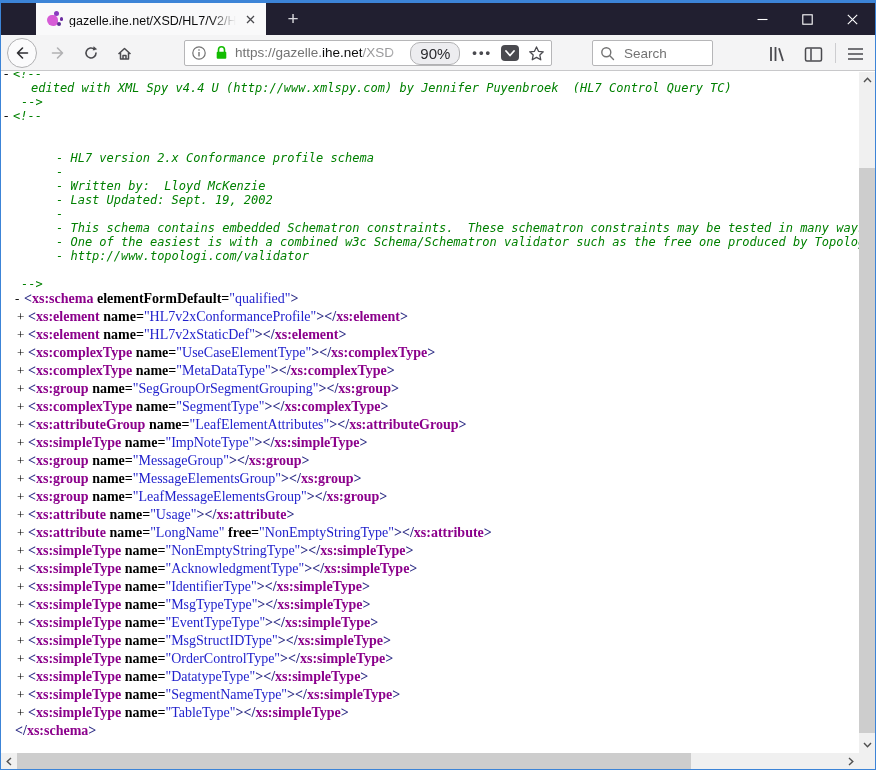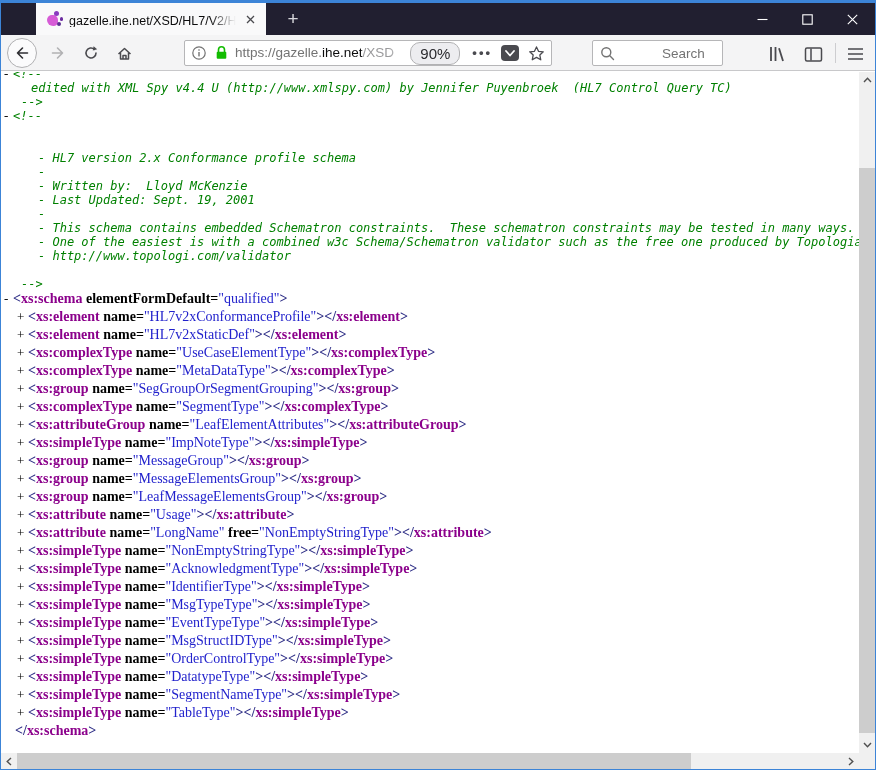--- a/index.html
+++ b/index.html
@@ -39,42 +39,42 @@
   .url-text{position:relative;flex:1;overflow:hidden;white-space:nowrap;font-size:13.5px;margin-left:6px;height:18px;line-height:18px;}
   .url-text::after{content:"";position:absolute;right:0;top:0;width:22px;height:100%;
     background:linear-gradient(to right,rgba(255,255,255,0),#fff);}
   .u-gray{color:#737373;} .u-dark{color:#0c0c0d;} .u-light{color:#9a9a9c;}
   .zoom-badge{flex:0 0 auto;font-size:15px;color:#2a2a2e;background:#ededf0;border:1px solid #b1b1b3;
     border-radius:10px;padding:2px 9px;cursor:pointer;}
   .dots{flex:0 0 auto;color:#4a4a4f;font-size:13px;font-weight:700;letter-spacing:2px;margin:0 9px 0 12px;cursor:pointer;line-height:10px;}
   .pocket{flex:0 0 auto;width:18px;height:16px;background:#4a4a4f;border-radius:4px;display:flex;
     align-items:center;justify-content:center;margin-right:9px;cursor:pointer;}
   .star{flex:0 0 auto;cursor:pointer;display:flex;align-items:center;}
-  .searchbox{position:absolute;left:591px;top:5px;width:131px;height:26px;background:#fff;
-    border:1px solid #b6b6b8;border-radius:2px;display:flex;align-items:center;padding:0 7px;gap:38px;}
+  .searchbox{position:absolute;left:591px;top:5px;width:121px;height:26px;background:#fff;
+    border:1px solid #b6b6b8;border-radius:2px;display:flex;align-items:center;padding:0 7px;}
   .searchbox input{border:none;outline:none;flex:1;min-width:0;font-family:"Liberation Sans",sans-serif;
     font-size:13.5px;color:#0c0c0d;margin-left:7px;background:transparent;}
   .searchbox input::placeholder{color:#737373;opacity:1;}
   .tb-ico{position:absolute;top:8px;width:26px;height:22px;display:flex;align-items:center;justify-content:center;cursor:pointer;}
   .lib{left:763px;} .sidebar{left:799px;} .hamburger{left:841px;}
   .tb-sep{position:absolute;left:834px;top:8px;width:1px;height:20px;background:#cdcdd0;}
   
   .content{position:absolute;left:0;top:69px;right:0;bottom:0;background:#fff;}
   .treeclip{position:absolute;left:0;top:0;right:16px;bottom:16px;overflow:hidden;}
   #xml-tree{margin-top:-6px;}
   .line{white-space:pre;}
   .l-copen,.l-cbody1,.l-cbody2,.l-cclose,.l-cblank{line-height:14px;height:14px;}
   .l-open,.l-elem,.l-close{font:400 14px/18px "Liberation Serif",serif;height:18px;}
   .cm{font:italic 12px/14px "DejaVu Sans Mono",monospace;color:#008000;}
   .twisty{font:400 13px "Liberation Serif",serif;color:#000;display:inline-block;cursor:pointer;}
   .l-copen{padding-left:3px;} .l-copen .twisty{width:9px;}
   .l-cbody1{padding-left:30px;}
   .l-cclose{padding-left:20px;}
-  .l-cbody2{padding-left:37px;}
-  .l-open{padding-left:3px;} .l-open .twisty{width:9px;}
+  .l-cbody2{padding-left:55px;}
+  .l-open{padding-left:14px;} .l-open .twisty{width:9px;}
   .l-elem{padding-left:16px;} .l-elem .twisty{width:11px;}
   .l-close{padding-left:14px;}
   .p{color:#2e2e86;font-weight:700;}
   .tag{color:#8b008b;font-weight:700;}
   .an{color:#000;font-weight:700;}
   .av{color:#2222cc;font-weight:400;}
   
   .vscroll{position:absolute;top:0;right:0;width:16px;bottom:16px;background:#f0f0f0;}
   .vthumb{position:absolute;left:0;top:96px;width:16px;height:565px;background:#cdcdcd;cursor:pointer;}
   .hscroll{position:absolute;left:0;right:16px;bottom:0;height:16px;background:#f0f0f0;}
@@ -211,21 +211,21 @@
       <div id="xml-tree">
           <div class="line l-copen"><span class="twisty">-</span><span class="cm">&lt;!--</span></div>
           <div class="line l-cbody1"><span class="cm">edited with XML Spy v4.4 U (http://www.xmlspy.com) by Jennifer Puyenbroek  (HL7 Control Query TC)</span></div>
           <div class="line l-cclose"><span class="cm">--&gt;</span></div>
           <div class="line l-copen"><span class="twisty">-</span><span class="cm">&lt;!--</span></div>
           <div class="line l-cblank"></div>
           <div class="line l-cblank"></div>
           <div class="line l-cbody2"><span class="cm">- HL7 version 2.x Conformance profile schema</span></div>
           <div class="line l-cbody2"><span class="cm">-</span></div>
           <div class="line l-cbody2"><span class="cm">- Written by:  Lloyd McKenzie</span></div>
-          <div class="line l-cbody2"><span class="cm">- Last Updated: Sept. 19, 2001</span></div>
+          <div class="line l-cbody2"><span class="cm">- Last Updated: Sept. 19, 2002</span></div>
           <div class="line l-cbody2"><span class="cm">-</span></div>
           <div class="line l-cbody2"><span class="cm">- This schema contains embedded Schematron constraints.  These schematron constraints may be tested in many ways.</span></div>
           <div class="line l-cbody2"><span class="cm">- One of the easiest is with a combined w3c Schema/Schematron validator such as the free one produced by Topologia</span></div>
           <div class="line l-cbody2"><span class="cm">- http://www.topologi.com/validator</span></div>
           <div class="line l-cblank"></div>
           <div class="line l-cclose"><span class="cm">--&gt;</span></div>
           <div class="line l-open"><span class="twisty">-</span><span class="p">&lt;</span><span class="tag">xs:schema</span><span class="an"> elementFormDefault=</span><span class="av">"qualified"</span><span class="p">&gt;</span></div>
           <div class="line l-elem"><span class="twisty">+</span><span class="p">&lt;</span><span class="tag">xs:element</span><span class="an"> name=</span><span class="av">"HL7v2xConformanceProfile"</span><span class="p">&gt;</span><span class="p">&lt;/</span><span class="tag">xs:element</span><span class="p">&gt;</span></div>
           <div class="line l-elem"><span class="twisty">+</span><span class="p">&lt;</span><span class="tag">xs:element</span><span class="an"> name=</span><span class="av">"HL7v2xStaticDef"</span><span class="p">&gt;</span><span class="p">&lt;/</span><span class="tag">xs:element</span><span class="p">&gt;</span></div>
           <div class="line l-elem"><span class="twisty">+</span><span class="p">&lt;</span><span class="tag">xs:complexType</span><span class="an"> name=</span><span class="av">"UseCaseElementType"</span><span class="p">&gt;</span><span class="p">&lt;/</span><span class="tag">xs:complexType</span><span class="p">&gt;</span></div>

